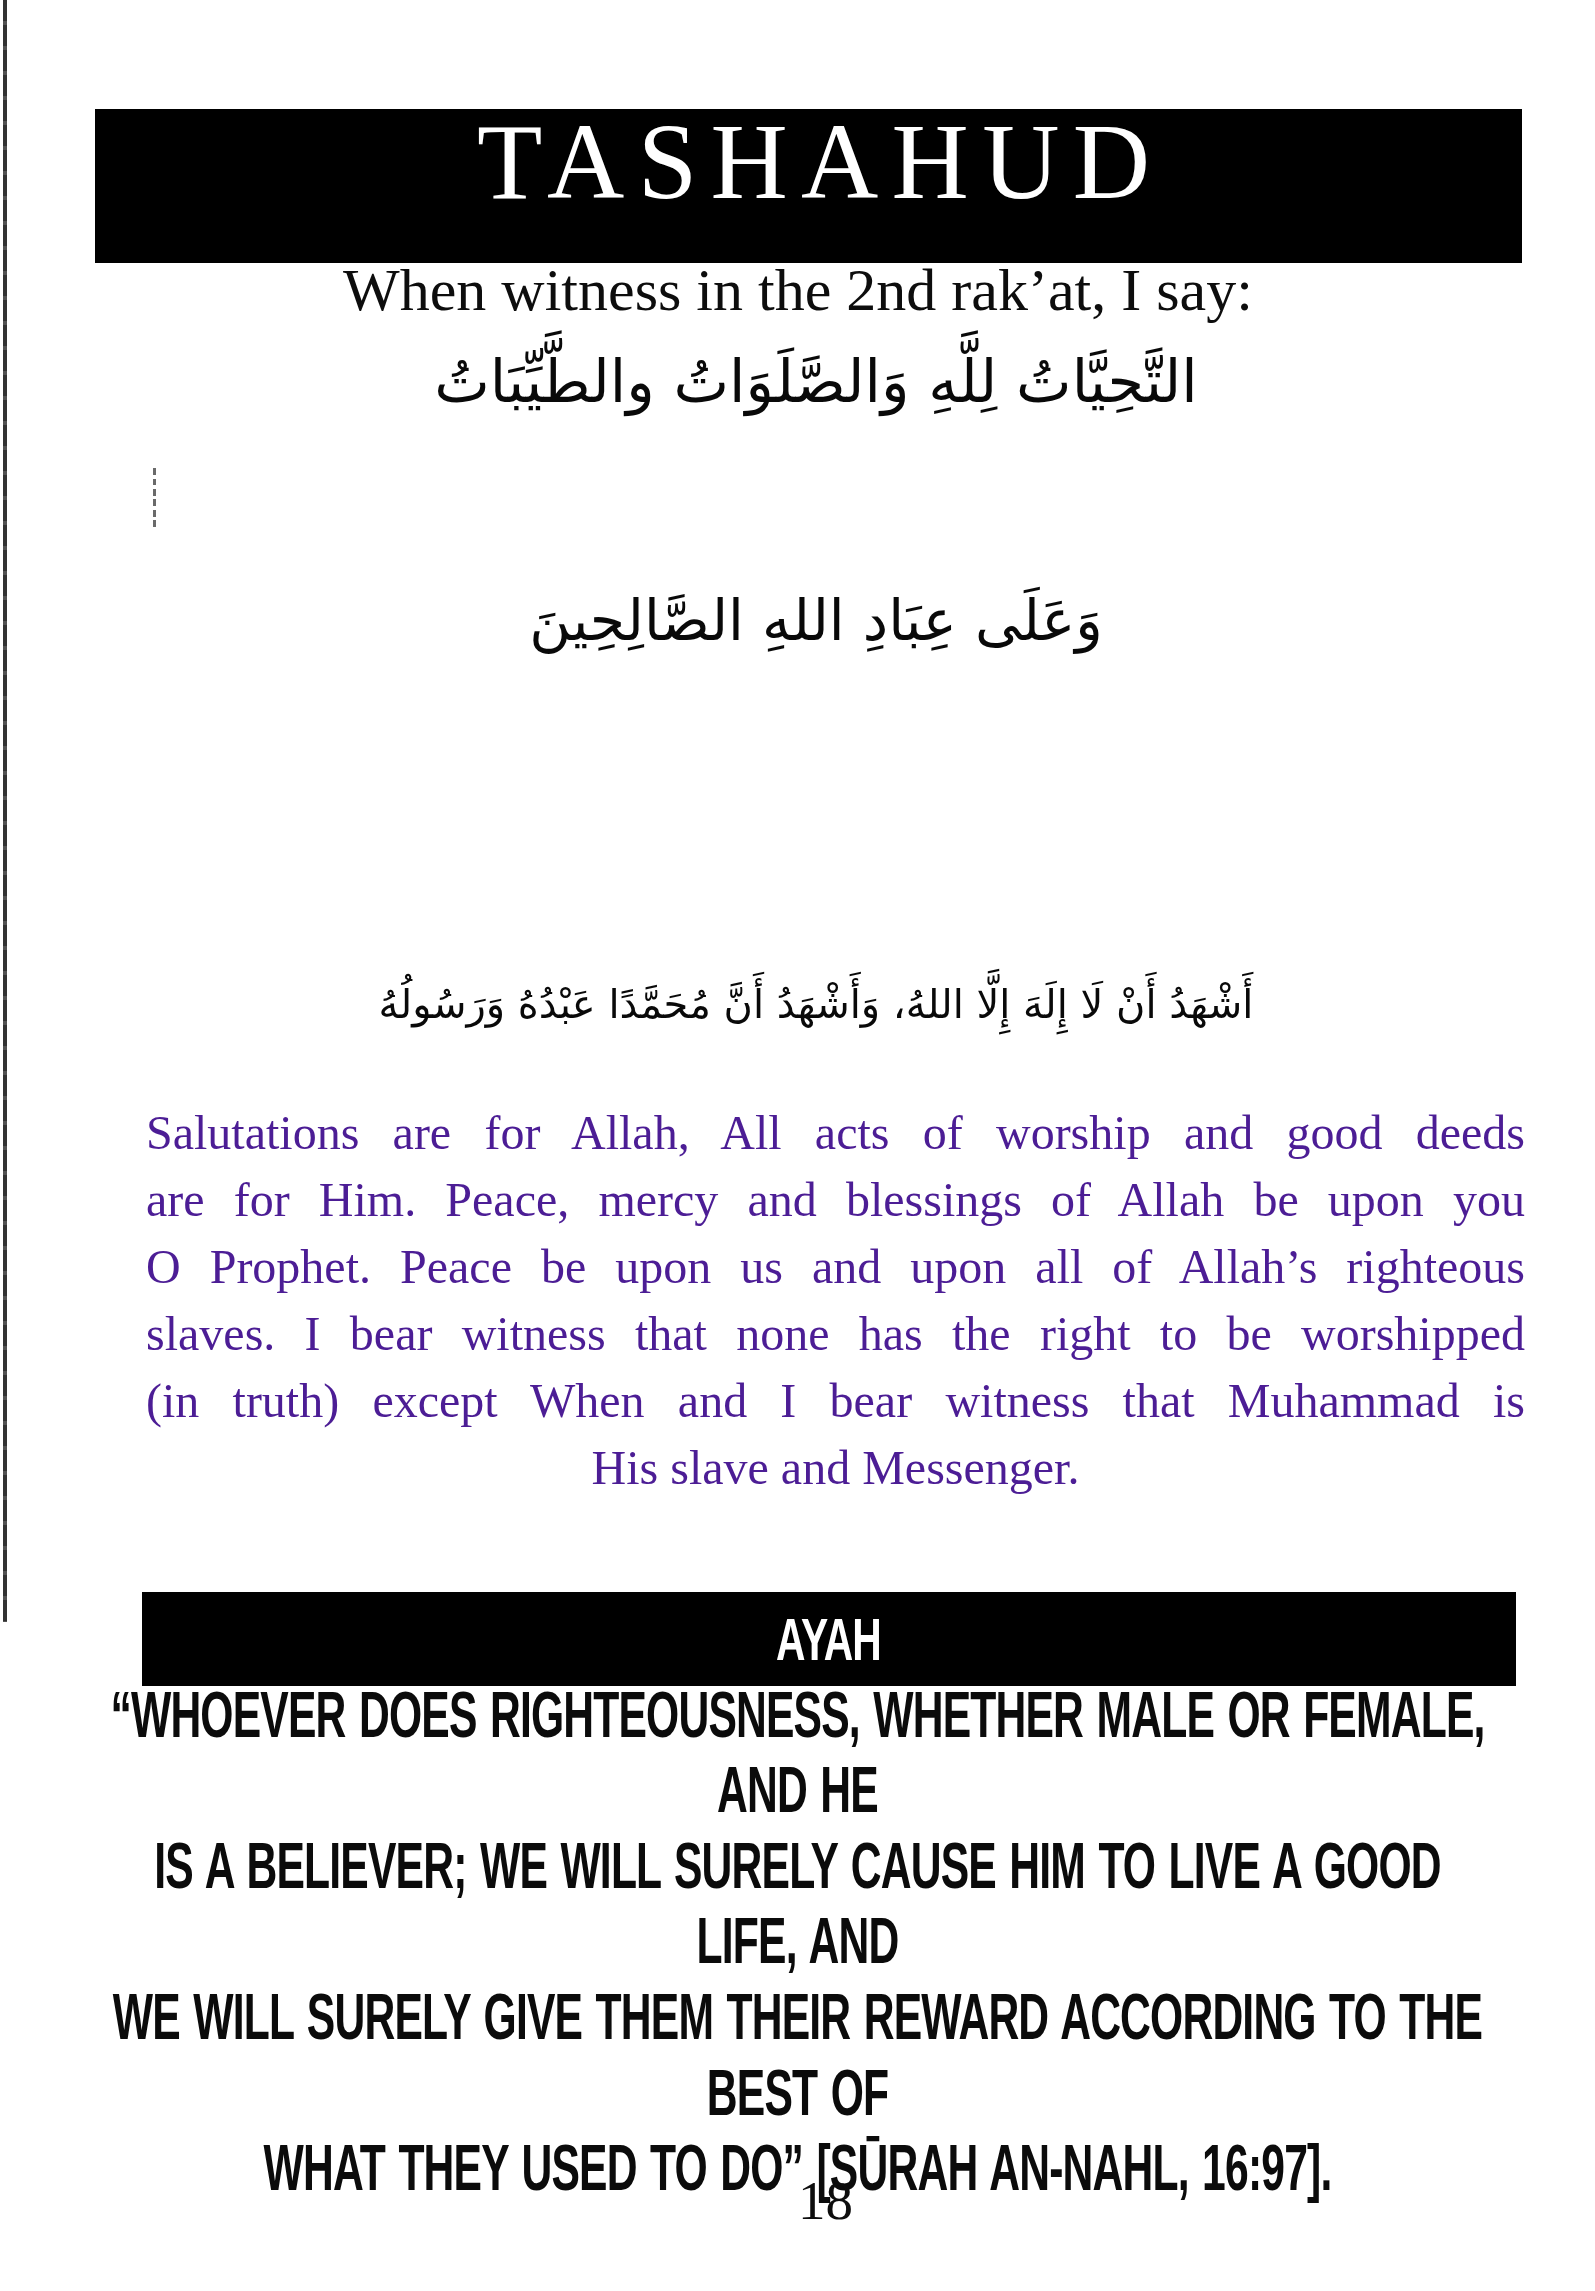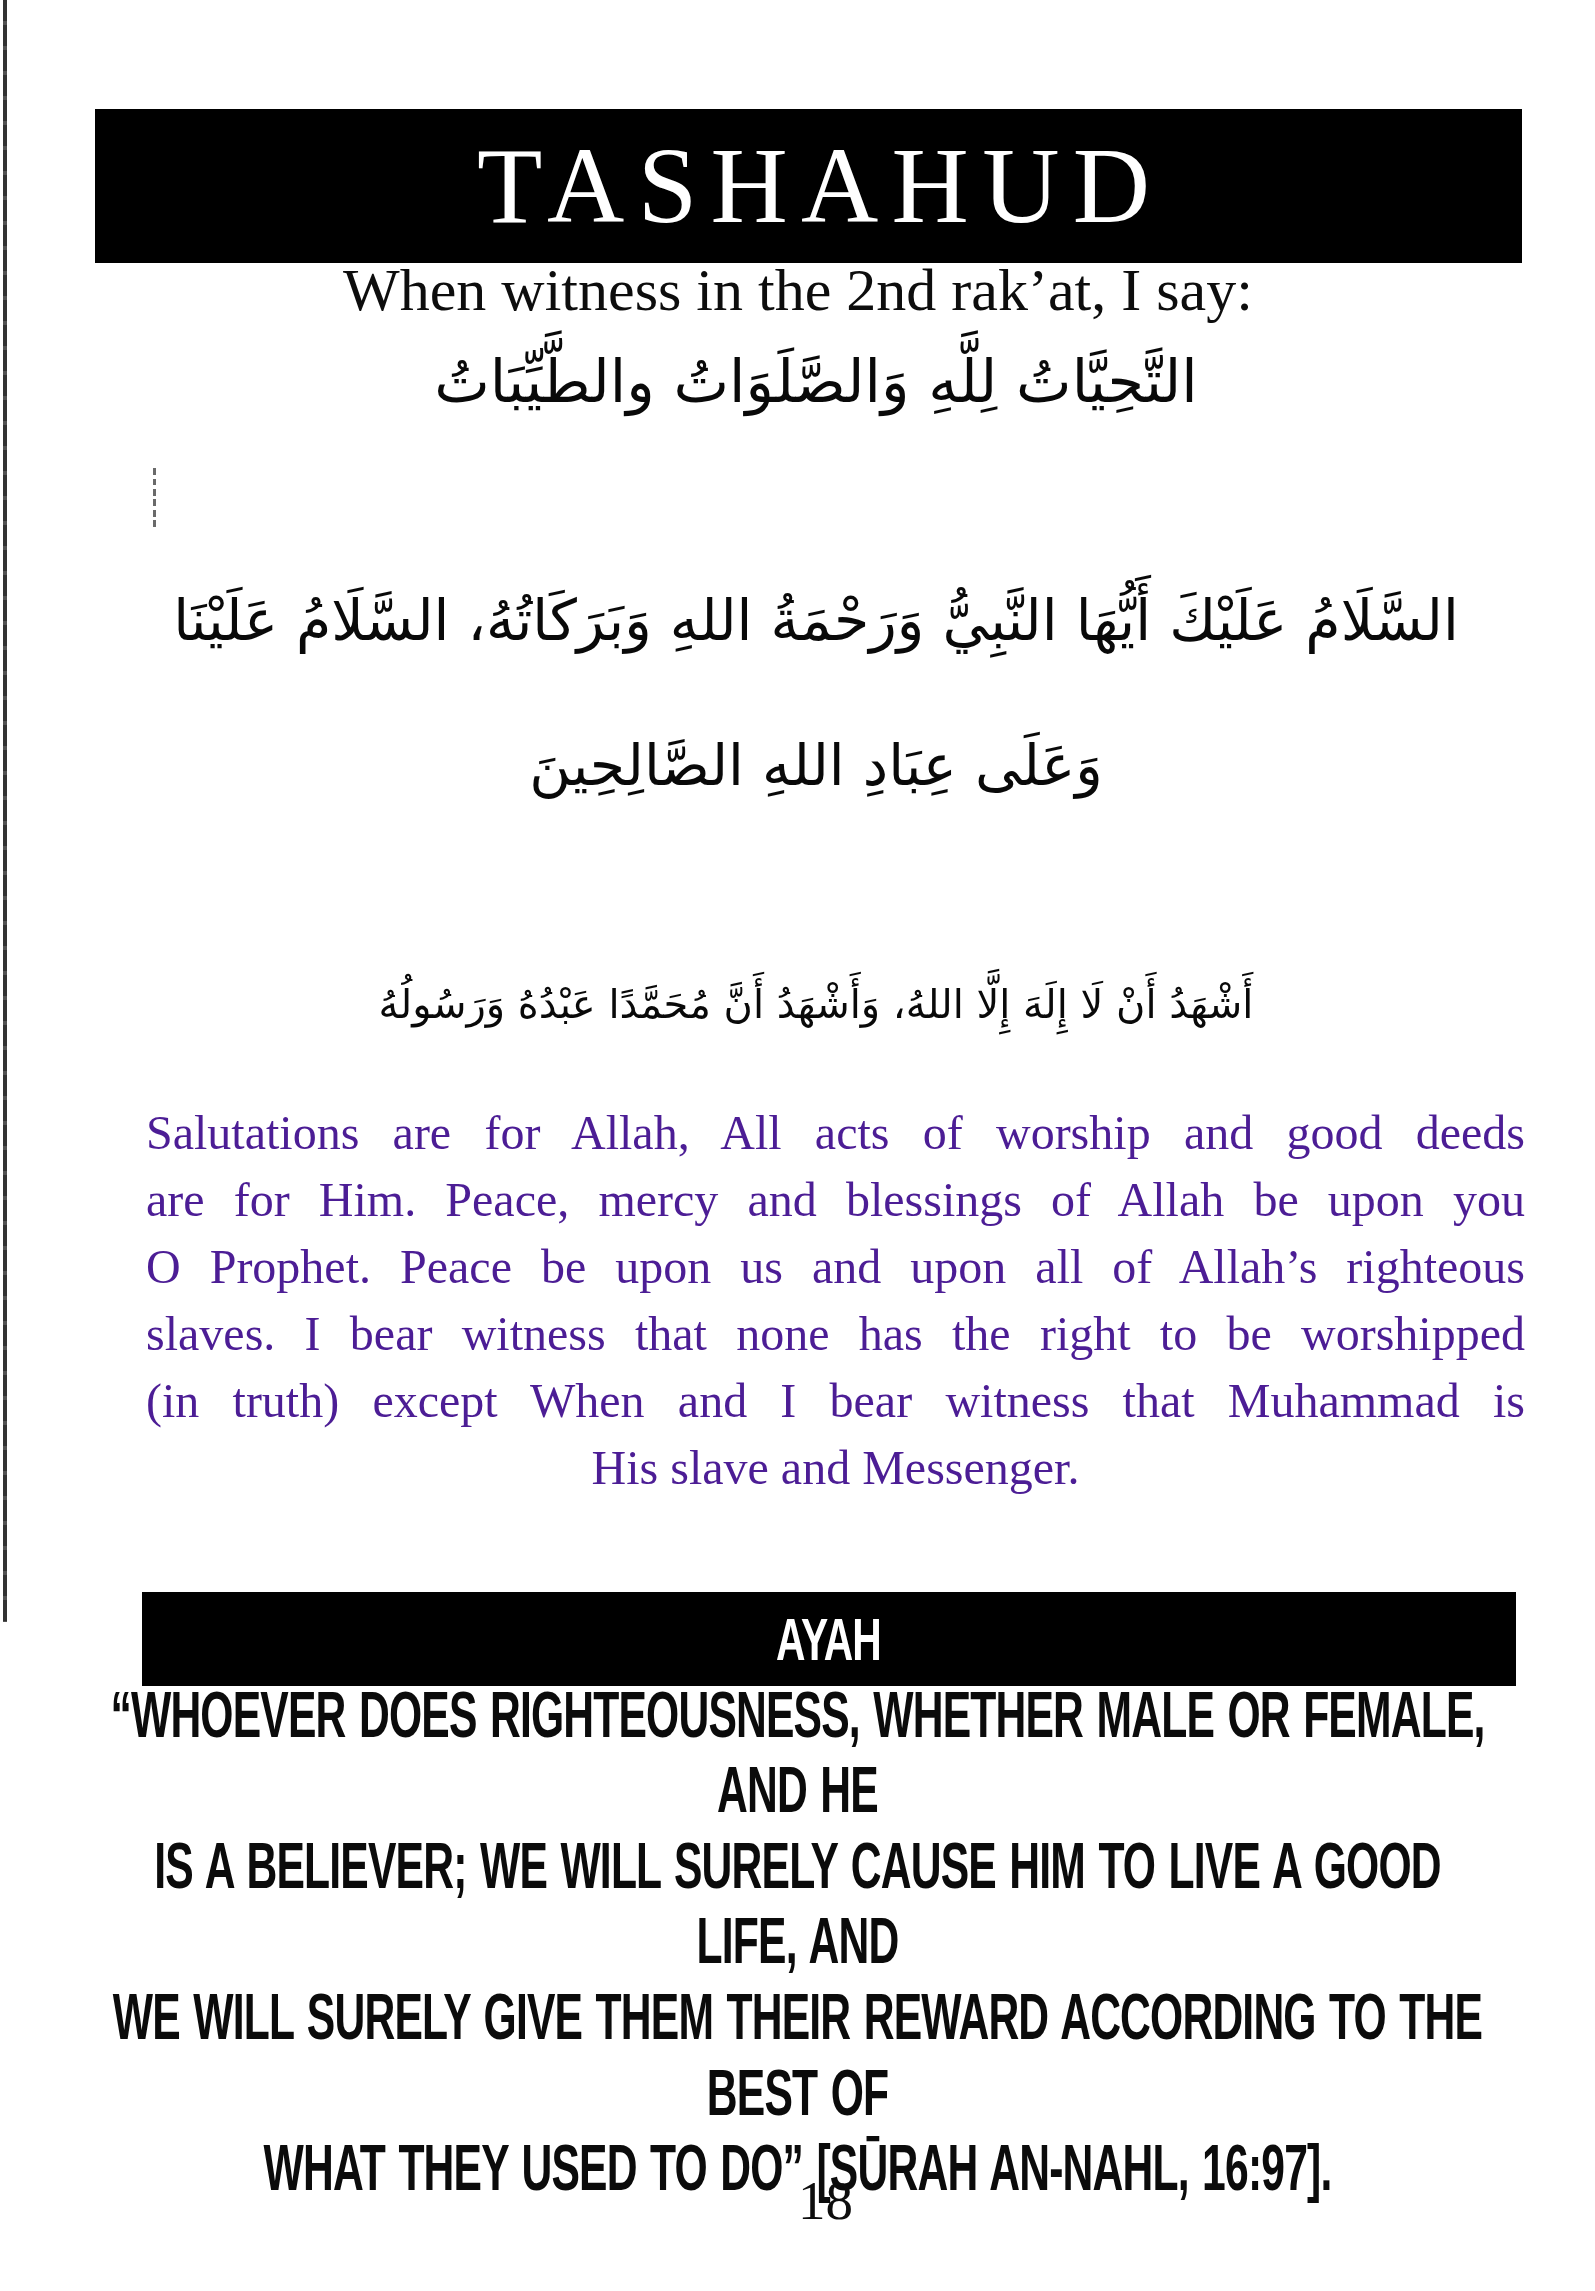--- a/index.html
+++ b/index.html
@@ -15,21 +15,21 @@
     background:repeating-linear-gradient(#161616 0 21px, #3a3a3a 21px 25px);
     opacity:.88;
   }
   .scan-dash {
     position:absolute; left:153px; top:468px; width:2.9px; height:59px;
     background:repeating-linear-gradient(#6a6a6a 0 6.7px, transparent 6.7px 10.5px);
   }
   
   .title-bar {
     position:absolute; left:95px; top:109px; width:1427px; height:154px;
-    background:#000000; display:flex; align-items:center; justify-content:center;padding-left:10px;
+    background:#000000; display:flex; justify-content:center;padding-left:10px;
   }
   .title-text {
     color:#ffffff; font-size:107px; line-height:1;
     letter-spacing:13.3px; padding-left:13.3px; font-weight:400;
   }
   .subtitle {
     position:absolute; left:0; top:253px; width:100%;
     text-align:center; font-size:60px; line-height:74px;
   }
   
@@ -81,21 +81,20 @@
 
   <div class="title-bar">
     <div class="title-text">TASHAHUD</div>
   </div>
 
   <div class="subtitle">When witness in the 2nd rak’at, I say:</div>
 
   <div class="arabic ar-1">التَّحِيَّاتُ لِلَّهِ وَالصَّلَوَاتُ والطَّيِّبَاتُ</div>
 
   <div class="arabic ar-23">
-    <div>السَّلَامُ عَلَيْكَ أَيُّهَا النَّبِيُّ وَرَحْمَةُ اللهِ وَبَرَكَاتُهُ، السَّلَامُ عَلَيْنَا</div>
     <div>وَعَلَى عِبَادِ اللهِ الصَّالِحِينَ</div>
   </div>
 
   <div class="arabic ar-4">أَشْهَدُ أَنْ لَا إِلَهَ إِلَّا اللهُ، وَأَشْهَدُ أَنَّ مُحَمَّدًا عَبْدُهُ وَرَسُولُهُ</div>
 
   <div class="translation">
     <div class="t-line">Salutations are for Allah, All acts of worship and good deeds</div>
     <div class="t-line">are for Him. Peace, mercy and blessings of Allah be upon you</div>
     <div class="t-line">O Prophet. Peace be upon us and upon all of Allah’s righteous</div>
     <div class="t-line">slaves. I bear witness that none has the right to be worshipped</div>

